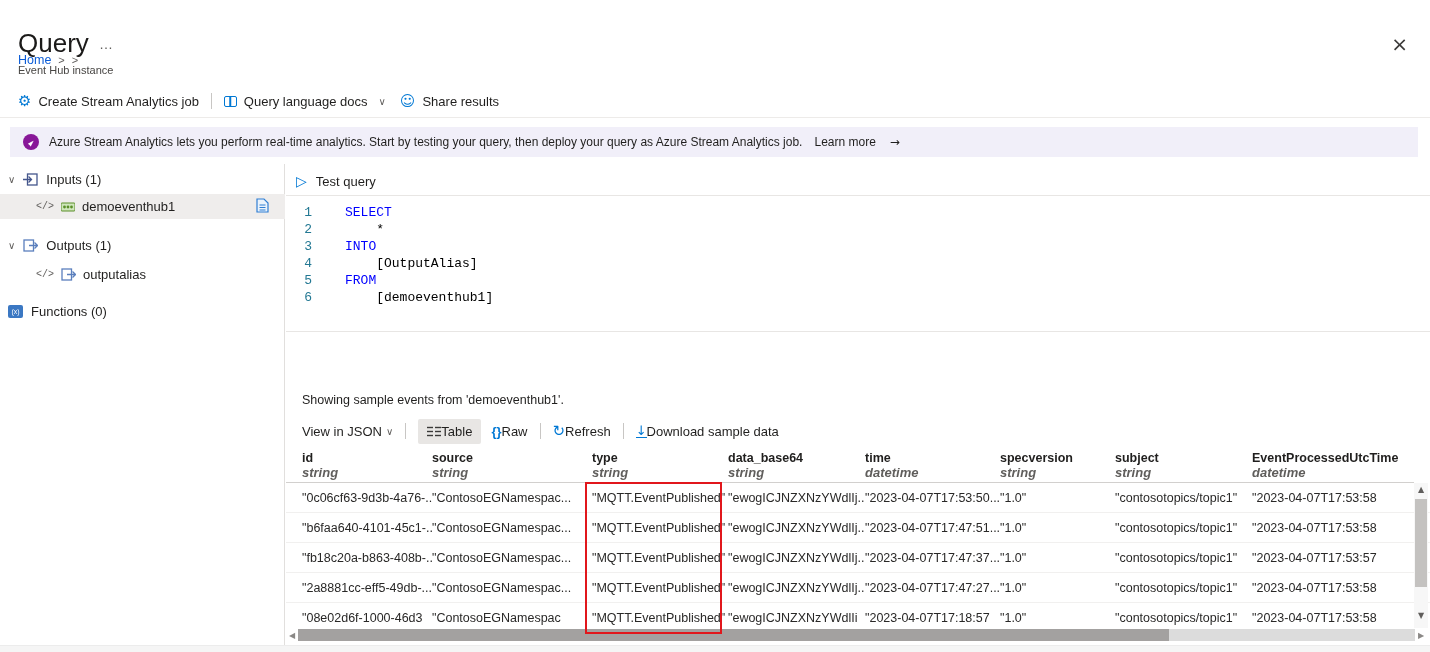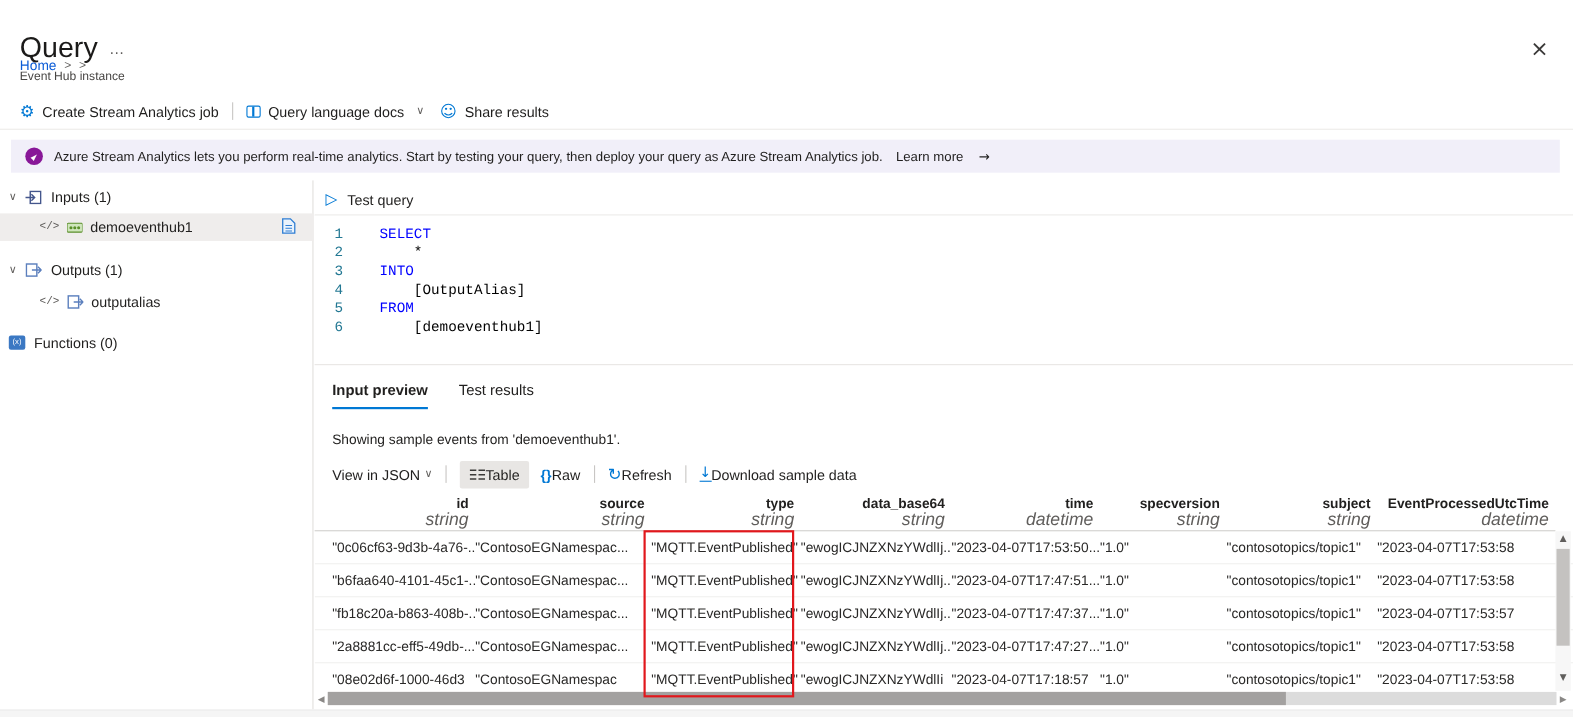--- a/index.html
+++ b/index.html
@@ -69,24 +69,24 @@
   .vtoolbar { position:absolute; top:252px; left:16px; height:30px; display:flex; align-items:center; font-size:13px; }
   .vt-item { display:flex; align-items:center; gap:0; cursor:pointer; }
   .vt-divider { width:1px; height:16px; background:#c8c6c4; margin:0 12px; }
   .table-btn { background:#e8e6e4; padding:5px 9px; border-radius:2px; margin-right:10px; }
   .tbl-icon { display:inline-block; }
   .raw-braces { color:#0078d4; font-size:13px; font-weight:700; }
   .refresh-ico { color:#0078d4; font-size:15px; font-family:"DejaVu Sans",sans-serif; }
   .dl-ico { color:#0078d4; font-size:13px; border-bottom:1.5px solid #0078d4; line-height:13px; font-family:"DejaVu Sans",sans-serif; }
 
   
-  .thead { position:absolute; top:287px; left:0; right:16px; height:32px; padding-left:16px; display:flex; border-bottom:1px solid #d2d0ce;text-align:right; }
+  .thead { position:absolute; top:287px; left:0; right:16px; height:32px; padding-left:16px; display:flex; border-bottom:1px solid #d2d0ce; }
   .th { display:flex; flex-direction:column; overflow:hidden; white-space:nowrap; padding-right:6px; }
   .th-name { font-size:12.5px; font-weight:700; line-height:15px; }
-  .th-type { font-size:16px; font-style:italic; color:#605e5c; line-height:14px; }
+  .th-type { font-size:13px; font-style:italic; color:#605e5c; line-height:14px;font-weight:bold; }
   .tbody { position:absolute; top:319px; left:0; right:0; height:145px; overflow:hidden; }
   .trow { display:flex; align-items:center; height:30px; padding-left:16px; border-bottom:1px solid #f1f0ef; }
   .cell { font-size:12.5px; color:#292827; white-space:nowrap; overflow:hidden; padding-right:6px; flex:none; }
   .c0{width:130px}.c1{width:160px}.c2{width:136px}.c3{width:137px}
   .c4{width:135px}.c5{width:115px}.c6{width:137px}.c7{width:162px}
 
   
   .red-rect { position:absolute; left:585px; top:482px; width:137px; height:152px; border:2px solid #e1171c; z-index:6; pointer-events:none; }
 
   
@@ -227,24 +227,20 @@
           <span class="lcode kw">FROM</span>
         </div>
       <div class="code-line">
           <span class="lnum">6</span>
           <span class="lcode">    [demoeventhub1]</span>
         </div>
     </div>
 
     <div class="divider2"></div>
 
-    <div class="tabs">
-      <div class="tab active">Input preview</div>
-      <div class="tab">Test results</div>
-    </div>
 
     <div class="sample-text">Showing sample events from 'demoeventhub1'.</div>
 
     <div class="vtoolbar">
       <div class="vt-item">
         <span>View in JSON</span>
         <span class="chev">∨</span>
       </div>
       <div class="vt-divider"></div>
       <div class="vt-item table-btn">

